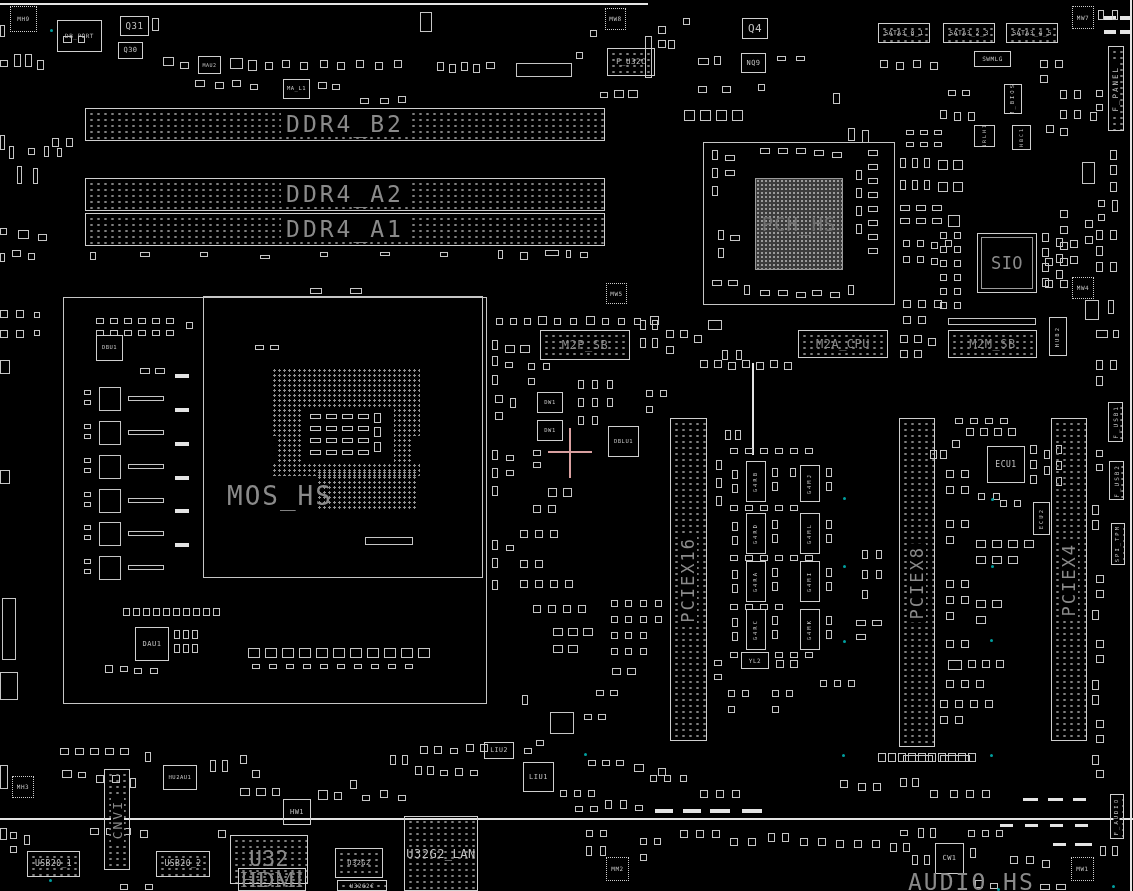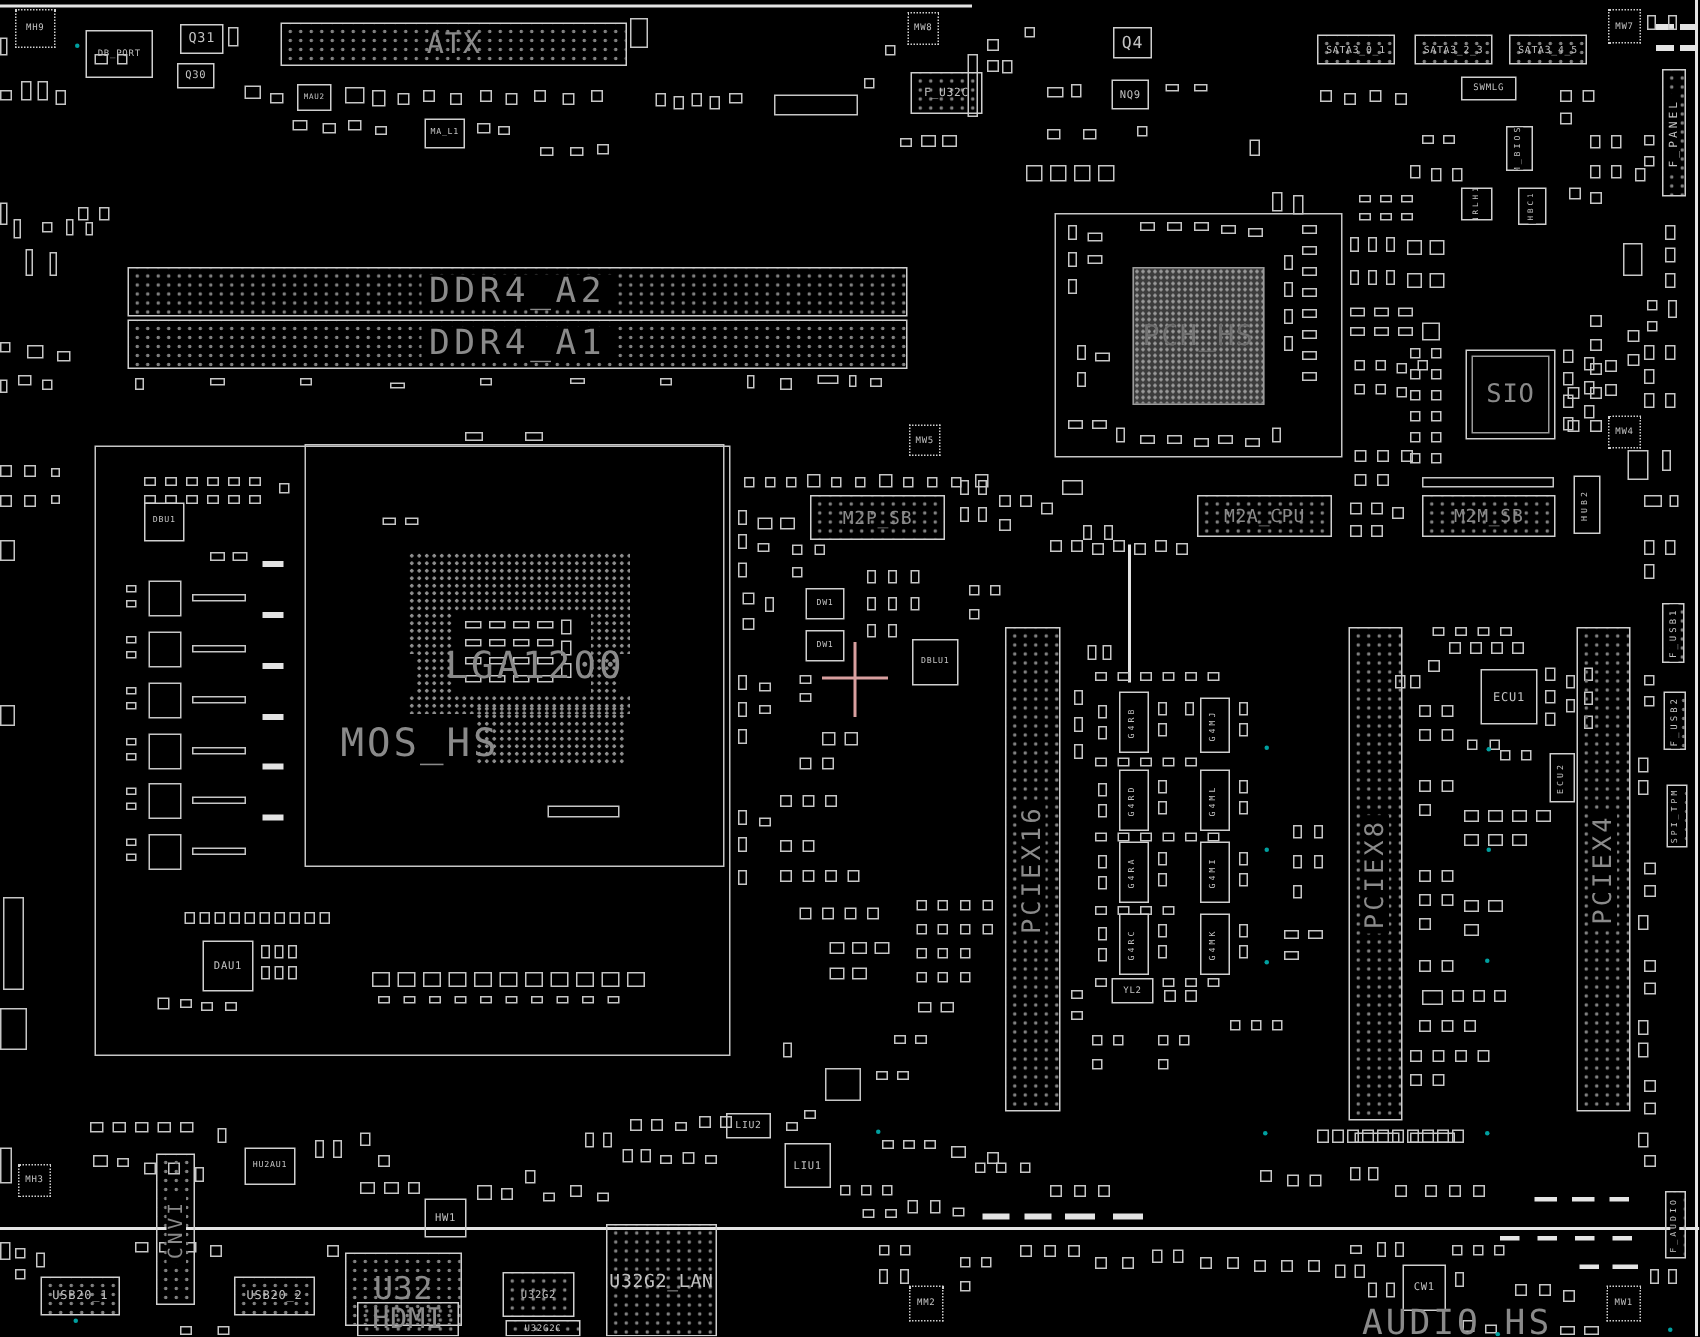--- a/index.html
+++ b/index.html
@@ -808,23 +808,20 @@
     </div>
     <div class="comp" style="left: 57px; top: 20px; width: 45px; height: 32px;">
       <span style="font-size: 6px;">DB_PORT</span>
     </div>
     <div class="comp" style="left: 120px; top: 16px; width: 29px; height: 20px;">
       <span style="font-size: 9px;">Q31</span>
     </div>
     <div class="comp" style="left: 118px; top: 42px; width: 25px; height: 17px;">
       <span style="font-size: 7px;">Q30</span>
     </div>
-    <div class="comp dots dim" style="left: 187px; top: 15px; width: 231px; height: 29px;">
-      <span style="font-size: 19px;">ATX</span>
-    </div>
     <div class="comp" style="left: 198px; top: 56px; width: 23px; height: 18px;">
       <span style="font-size: 5px;">MAU2</span>
     </div>
     <div class="comp" style="left: 283px; top: 79px; width: 27px; height: 20px;">
       <span style="font-size: 5.5px;">MA_L1</span>
     </div>
     <div class="comp hole" style="left: 605px; top: 8px; width: 21px; height: 22px;">
       <span style="font-size: 6px;">MW8</span>
     </div>
     <div class="comp dots" style="left: 607px; top: 48px; width: 48px; height: 28px;">
@@ -856,20 +853,23 @@
     </div>
     <div class="comp vlabel" style="left: 974px; top: 125px; width: 21px; height: 22px;">
       <span style="font-size: 5px;">NRLH1</span>
     </div>
     <div class="comp vlabel" style="left: 1012px; top: 125px; width: 19px; height: 25px;">
       <span style="font-size: 5px;">HBC1</span>
     </div>
     <div class="comp dots vlabel" style="left: 1108px; top: 46px; width: 16px; height: 85px;">
       <span style="font-size: 7.5px;">F_PANEL</span>
     </div>
+    <div class="comp dots slot dim" style="left: 85px; top: 108px; width: 520px; height: 33px;">
+      <span style="font-size: 23px;">DDR4_B2</span>
+    </div>
     <div class="comp dots slot dim" style="left: 85px; top: 178px; width: 520px; height: 33px;">
       <span style="font-size: 23px;">DDR4_A2</span>
     </div>
     <div class="comp dots slot dim" style="left: 85px; top: 213px; width: 520px; height: 33px;">
       <span style="font-size: 23px;">DDR4_A1</span>
     </div>
     <div class="comp bga dim" style="left: 755px; top: 178px; width: 88px; height: 92px;">
       <span style="font-size: 19px;">PCH_HS</span>
     </div>
     <div class="comp dots dim" style="left: 540px; top: 330px; width: 90px; height: 30px;">
@@ -974,21 +974,21 @@
     <div class="comp dots" style="left: 27px; top: 851px; width: 53px; height: 26px;">
       <span style="font-size: 8px;">USB20_1</span>
     </div>
     <div class="comp dots" style="left: 156px; top: 851px; width: 54px; height: 26px;">
       <span style="font-size: 8px;">USB20_2</span>
     </div>
     <div class="comp dots dim" style="left: 230px; top: 835px; width: 78px; height: 49px;">
       <span style="font-size: 21px;">U32</span>
     </div>
     <div class="comp dots dim" style="left: 238px; top: 868px; width: 68px; height: 23px;">
-      <span style="font-size: 19px;">HDMI</span>
+      <span style="font-size: 23px; font-family: Liberation Serif, serif;">HDMI</span>
     </div>
     <div class="comp" style="left: 283px; top: 799px; width: 28px; height: 26px;">
       <span style="font-size: 7px;">HW1</span>
     </div>
     <div class="comp dots" style="left: 335px; top: 848px; width: 48px; height: 30px;">
       <span style="font-size: 7px;">U32G2</span>
     </div>
     <div class="comp dots" style="left: 337px; top: 880px; width: 50px; height: 11px;">
       <span style="font-size: 6px;">U32G2C</span>
     </div>
@@ -1002,23 +1002,20 @@
       <span style="font-size: 6.5px;">LIU2</span>
     </div>
     <div class="comp" style="left: 523px; top: 762px; width: 31px; height: 30px;">
       <span style="font-size: 7px;">LIU1</span>
     </div>
     <div class="comp" style="left: 935px; top: 843px; width: 29px; height: 31px;">
       <span style="font-size: 7px;">CW1</span>
     </div>
     <div class="comp hole" style="left: 1071px; top: 857px; width: 23px; height: 24px;">
       <span style="font-size: 6px;">MW1</span>
-    </div>
-    <div class="comp text-ov dim" style="left: 297px; top: 428px; width: 160px; height: 30px;">
-      <span style="font-size: 25px;">LGA1200</span>
     </div>
     <div class="comp text-ov dim" style="left: 227px; top: 481px; width: 150px; height: 30px;">
       <span style="font-size: 26px;">MOS_HS</span>
     </div>
     <div class="comp text-ov dim" style="left: 908px; top: 869px; width: 150px; height: 26px;">
       <span style="font-size: 23px;">AUDIO_HS</span>
     </div>
     <div class="tp" style="background: rgb(0, 160, 160); left: 50px; top: 29px;"></div>
     <div class="tp" style="background: rgb(0, 160, 160); left: 843px; top: 497px;"></div>
     <div class="tp" style="background: rgb(0, 160, 160); left: 843px; top: 565px;"></div>

